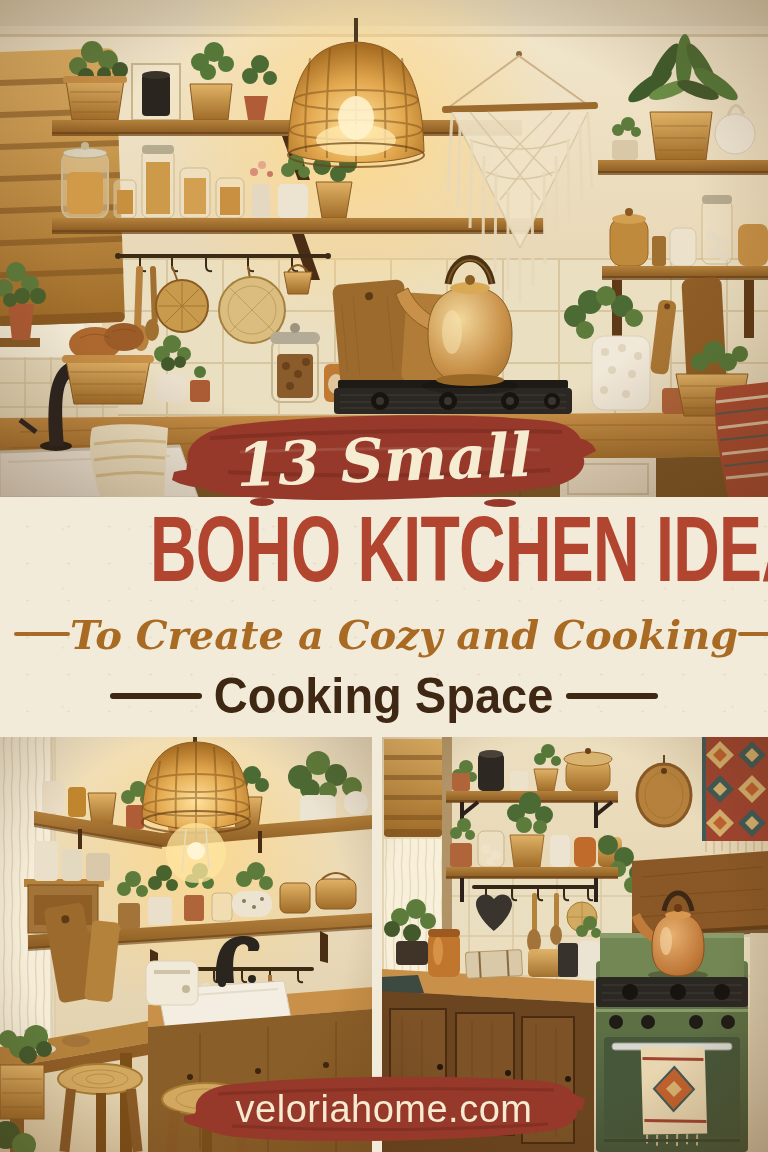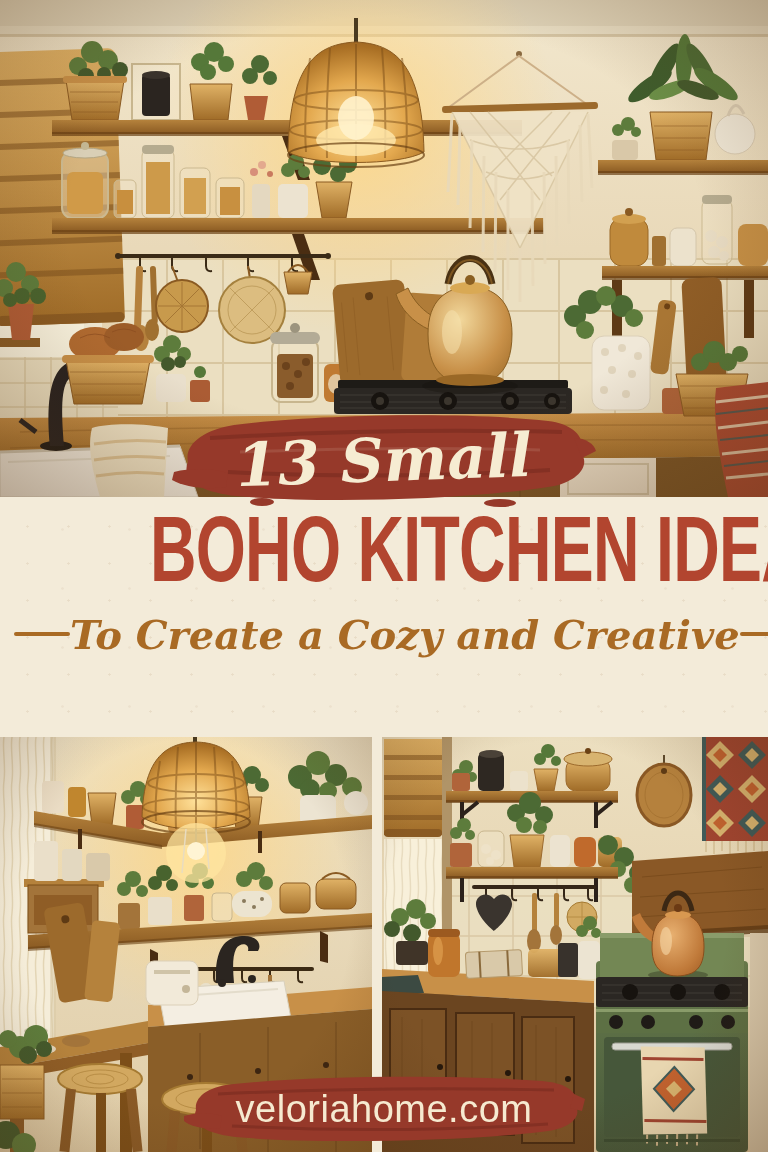--- a/index.html
+++ b/index.html
@@ -1023,24 +1023,29 @@
     </svg>
   </div>
   <div class="eyebrow">13 Small</div>
 
   <div class="main-title">
     <span class="squeeze">BOHO KITCHEN IDEAS</span>
   </div>
 
   <div class="subtitle-row">
     <span class="dash-s"></span>
-    <span class="txt">To Create a Cozy and Creative</span>
+    <span class="txt">To Create a Cozy and Cooking</span>
     <span class="dash-s"></span>
   </div>
 
+  <div class="cooking-row">
+    <span class="dash-b"></span>
+    <span class="txt"><span class="squeeze">Cooking Space</span></span>
+    <span class="dash-b"></span>
+  </div>
 
   <div class="brush brush-banner">
     <svg viewBox="0 0 404 74" preserveAspectRatio="none" aria-hidden="true">
       <path d="M14,38 C12,24 28,14 52,12 C140,3 280,3 360,9 C386,11 398,22 393,33 C400,42 392,55 366,59 C280,70 130,72 54,65 C28,62 8,54 14,38 Z" fill="var(--brush-red,#96392a)"></path>
       <path d="M2,44 C18,39 30,41 40,44 L38,56 C22,58 8,54 2,49 Z" fill="var(--brush-red,#96392a)"></path>
       <path d="M392,22 L403,27 L400,39 L388,36 Z" fill="var(--brush-red,#96392a)"></path>
       <path d="M36,22 Q200,14 372,18 M50,54 Q210,62 366,52" stroke="rgba(58,16,9,.20)" stroke-width="3" fill="none"></path>
     </svg>
   </div>
   <div class="banner-text">veloriahome.com</div>

